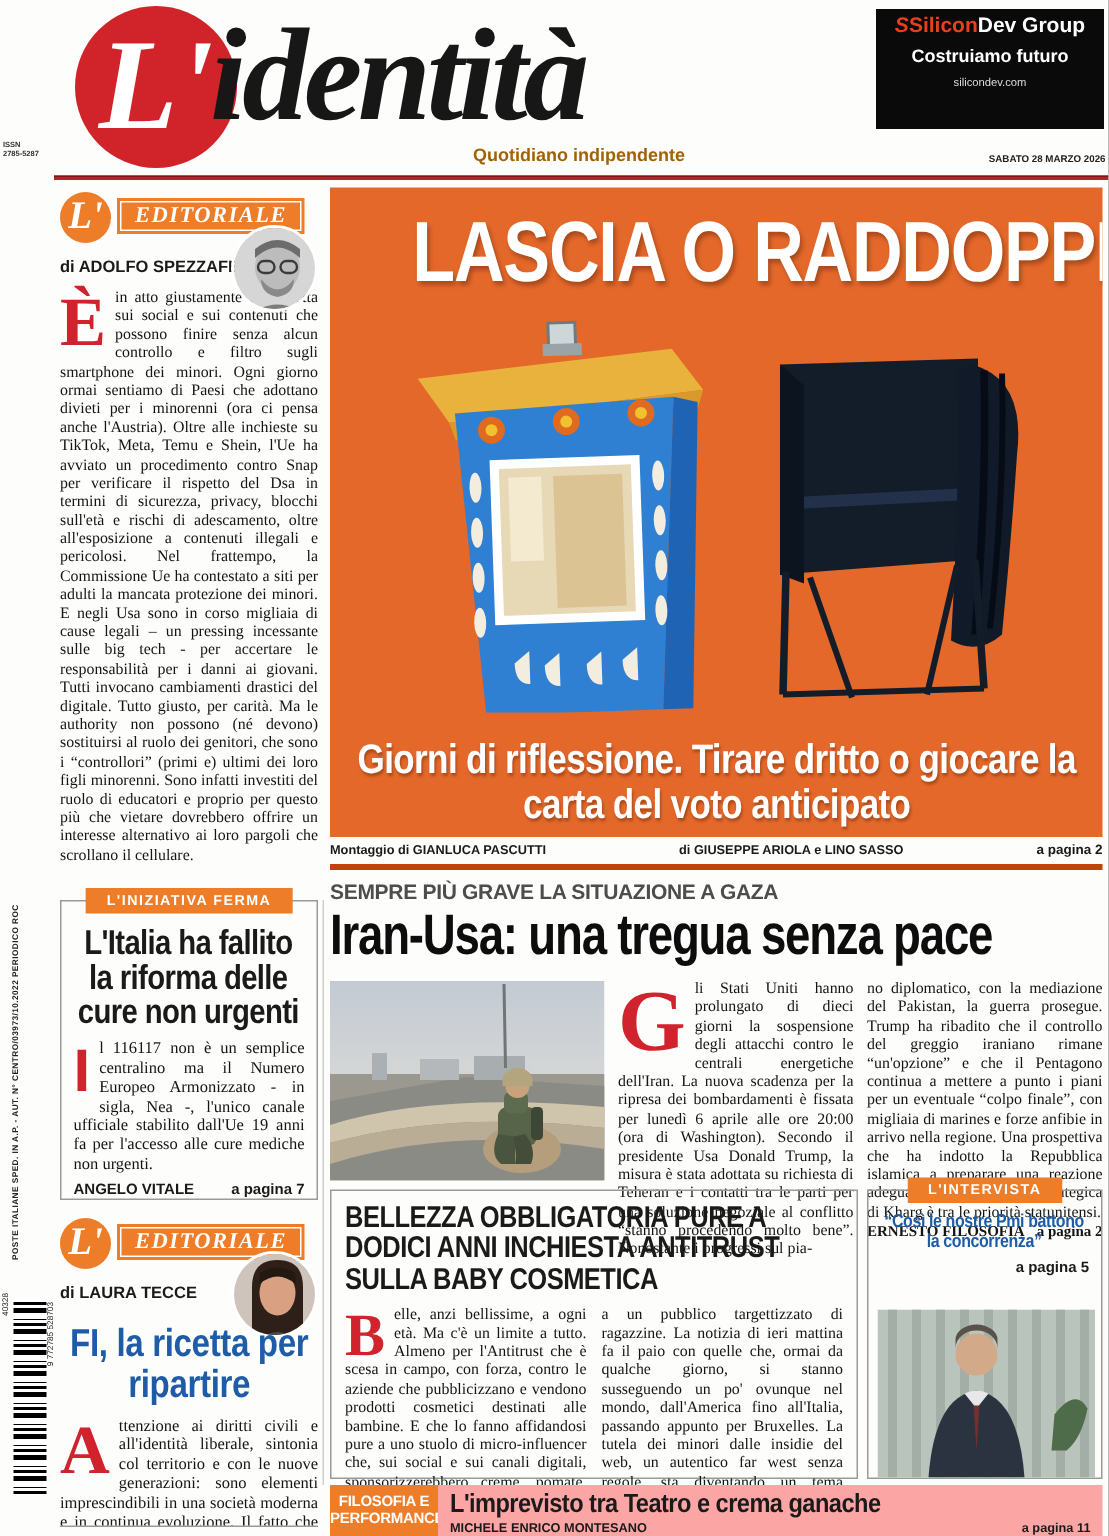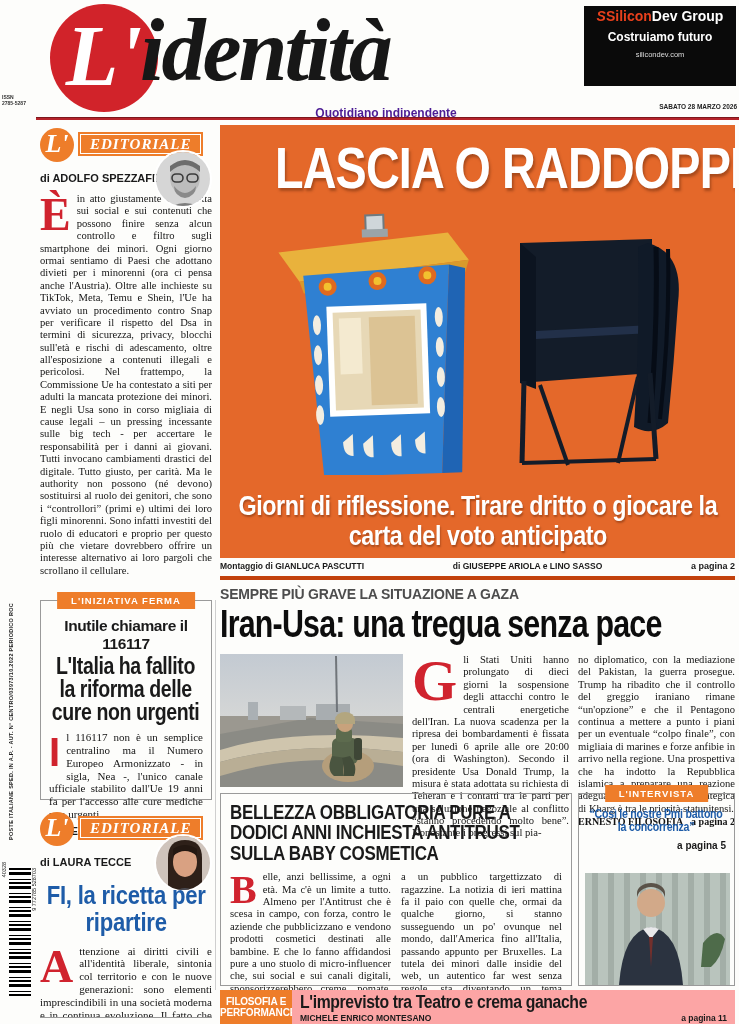--- a/index.html
+++ b/index.html
@@ -32,22 +32,22 @@
     left:14px; top:4px; width:108px; height:108px; border-radius:50%;
     background:#d1232a; color:#fff; text-align:center;
     font-family:"Liberation Serif", serif; font-style:italic; font-weight:bold;
     font-size:86px; line-height:104px;
   }
   .logo-script {
     left:104px; top:-4px; width:460px; height:110px;
     font-family:"Liberation Serif", serif; font-style:italic; font-weight:bold;
     font-size:88px; line-height:110px; color:#171717; letter-spacing:-3px;
   }
-  .tagline { left:240px; top:106px; width:220px; text-align:center;
-    font-weight:bold; font-size:12px; color:#4c1d95; }
+  .tagline { left:240px; top:96px; width:220px; text-align:center;
+    font-weight:bold; font-size:12px; color:#a16207; }
   .issn { position:absolute; left:-34px; top:94px; font-size:5px; line-height:1.2; color:#333; font-weight:bold;}
   .ad-box {
     left:548px; top:6px; width:152px; height:80px; background:#0a0a0a; color:#fff;
     text-align:center; padding-top:2px;
   }
   .ad-brand { font-weight:bold; font-size:14px; }
   .ad-s { color:#e8401c; font-style:italic; }
   .ad-silicon { color:#e8401c; }
   .ad-tag { font-size:12px; font-weight:bold; margin-top:6px; }
   .ad-url { font-size:7.5px; margin-top:6px; color:#ddd; }
@@ -193,21 +193,20 @@
         <path d="M18 34 Q29 48 40 34 Q40 44 29 46 Q18 44 18 34 Z" fill="#8a8a8a"></path>
         <path d="M10 58 Q29 44 48 58 Z" fill="#7d7d7d"></path>
       </svg>
     </div>
     <div class="author-line">di ADOLFO SPEZZAFERRO</div>
     <p class="serifbody" style="margin-top:9px;"><span class="dropcap">È</span><span>in atto giustamente una stretta sui social e sui contenuti che possono finire senza alcun controllo e filtro sugli smartphone dei minori. Ogni giorno ormai sentiamo di Paesi che adottano divieti per i minorenni (ora ci pensa anche l'Austria). Oltre alle inchieste su TikTok, Meta, Temu e Shein, l'Ue ha avviato un procedimento contro Snap per verificare il rispetto del Dsa in termini di sicurezza, privacy, blocchi sull'età e rischi di adescamento, oltre all'esposizione a contenuti illegali e pericolosi. Nel frattempo, la Commissione Ue ha contestato a siti per adulti la mancata protezione dei minori. E negli Usa sono in corso migliaia di cause legali – un pressing incessante sulle big tech - per accertare le responsabilità per i danni ai giovani. Tutti invocano cambiamenti drastici del digitale. Tutto giusto, per carità. Ma le authority non possono (né devono) sostituirsi al ruolo dei genitori, che sono i “controllori” (primi e) ultimi dei loro figli minorenni. Sono infatti investiti del ruolo di educatori e proprio per questo più che vietare dovrebbero offrire un interesse alternativo ai loro pargoli che scrollano il cellulare.</span></p>
   </div>
 
   <div class="abs" id="iniz">
     <div class="box-badge">L'INIZIATIVA FERMA</div>
-    <div class="iniz-kicker">Inutile chiamare il 116117</div>
     <div class="iniz-headline">
         <div class="condblock">L'Italia ha fallito la riforma delle cure non urgenti</div>
       </div>
     <p class="serifbody" style="margin-top:7px; font-size:11px;"><span class="dropcap iniz-drop">I</span><span>l 116117 non è un semplice centralino ma il Numero Europeo Armonizzato - in sigla, Nea -, l'unico canale ufficiale stabilito dall'Ue 19 anni fa per l'accesso alle cure mediche non urgenti.</span></p>
     <div class="byline-row" style="margin-top:5px;">
       <span>ANGELO VITALE</span>
       <span class="pageref">a pagina 7</span>
     </div>
   </div>
 

